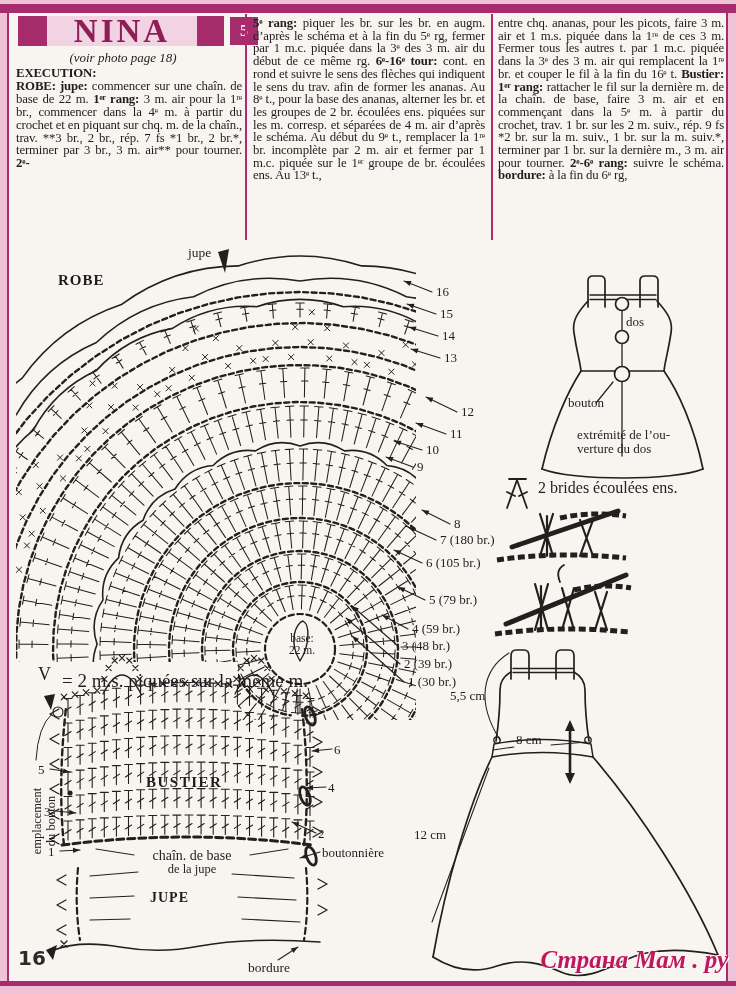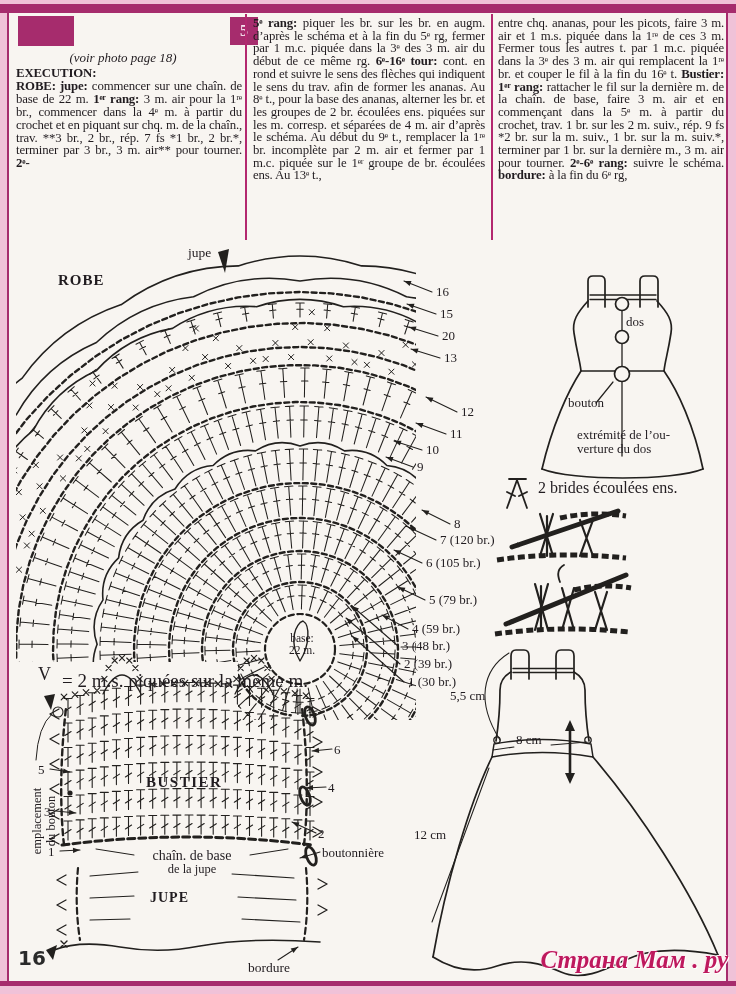--- a/index.html
+++ b/index.html
@@ -59,20 +59,23 @@
 <body>
 
 <div class="abs" id="sheet"></div>
 <div class="abs bar" style="left:0;top:4px;width:736px;height:9px;"></div>
 <div class="abs bar" style="left:0;top:981px;width:736px;height:5px;"></div>
 <div class="abs bar" style="left:7px;top:4px;width:2px;height:982px;"></div>
 <div class="abs bar" style="left:726px;top:4px;width:2px;height:982px;"></div>
 
 <div class="abs" id="hdr-row">
   <div id="hdr-blk1"></div>
+  <div id="hdr-band">
+    <span id="hdr-title">NINA</span>
+  </div>
   <div id="hdr-blk2"></div>
 </div>
 <div class="abs" id="hdr-numbox">5</div>
 <div class="abs" id="photo-ref">(voir photo page 18)</div>
 
 <div class="abs col" id="col1">
   <p><span class="bold">EXECUTION:</span></p>
   <p><span class="bold">ROBE: jupe: </span><span>commencer sur une chaîn. de base de 22 m. </span><span class="bold">1ᵉʳ rang: </span><span>3 m. air pour la 1ʳᵉ br., commencer dans la 4ᵉ m. à partir du crochet et en piquant sur chq. m. de la chaîn., trav. **3 br., 2 br., rép. 7 fs *1 br., 2 br.*, terminer par 3 br., 3 m. air** pour tourner. </span><span class="bold">2ᵉ-</span></p>
 </div>
 <div class="abs col" id="col2">
@@ -252,28 +255,28 @@
 
 <div class="abs dlabel" id="robe-title">ROBE</div>
 <div class="abs dlabel" id="jupe-label">jupe</div>
 <div class="abs" id="base-label">
   <div>base:</div>
   <div>22 m.</div>
 </div>
 <div id="round-labels">
     <div class="rlabel" style="left: 436px; top: 284px;">16</div>
     <div class="rlabel" style="left: 440px; top: 306px; text-align: right;">15</div>
-    <div class="rlabel" style="left: 442px; top: 328px;">20</div>
+    <div class="rlabel" style="left: 442px; top: 328px;">14</div>
     <div class="rlabel" style="left: 444px; top: 350px;">13</div>
     <div class="rlabel" style="left: 461px; top: 404px;">12</div>
     <div class="rlabel" style="left: 450px; top: 426px;">11</div>
     <div class="rlabel" style="left: 426px; top: 442px;">10</div>
     <div class="rlabel" style="left: 417px; top: 459px;">9</div>
     <div class="rlabel" style="left: 454px; top: 516px;">8</div>
-    <div class="rlabel" style="left: 440px; top: 532px;">7 (120 br.)</div>
+    <div class="rlabel" style="left: 440px; top: 532px;">7 (180 br.)</div>
     <div class="rlabel" style="left: 426px; top: 555px;">6 (105 br.)</div>
     <div class="rlabel" style="left: 429px; top: 592px;">5 (79 br.)</div>
     <div class="rlabel" style="left: 412px; top: 621px;">4 (59 br.)</div>
     <div class="rlabel" style="left: 402px; top: 638px;">3 (48 br.)</div>
     <div class="rlabel" style="left: 404px; top: 656px;">2 (39 br.)</div>
     <div class="rlabel" style="left: 408px; top: 674px;">1 (30 br.)</div>
   </div>
 
 <div class="abs dlabel" id="legend-v-sym">V</div>
 <div class="abs dlabel" id="legend-v-text">= 2 m.s. piquées sur la même m.</div>

